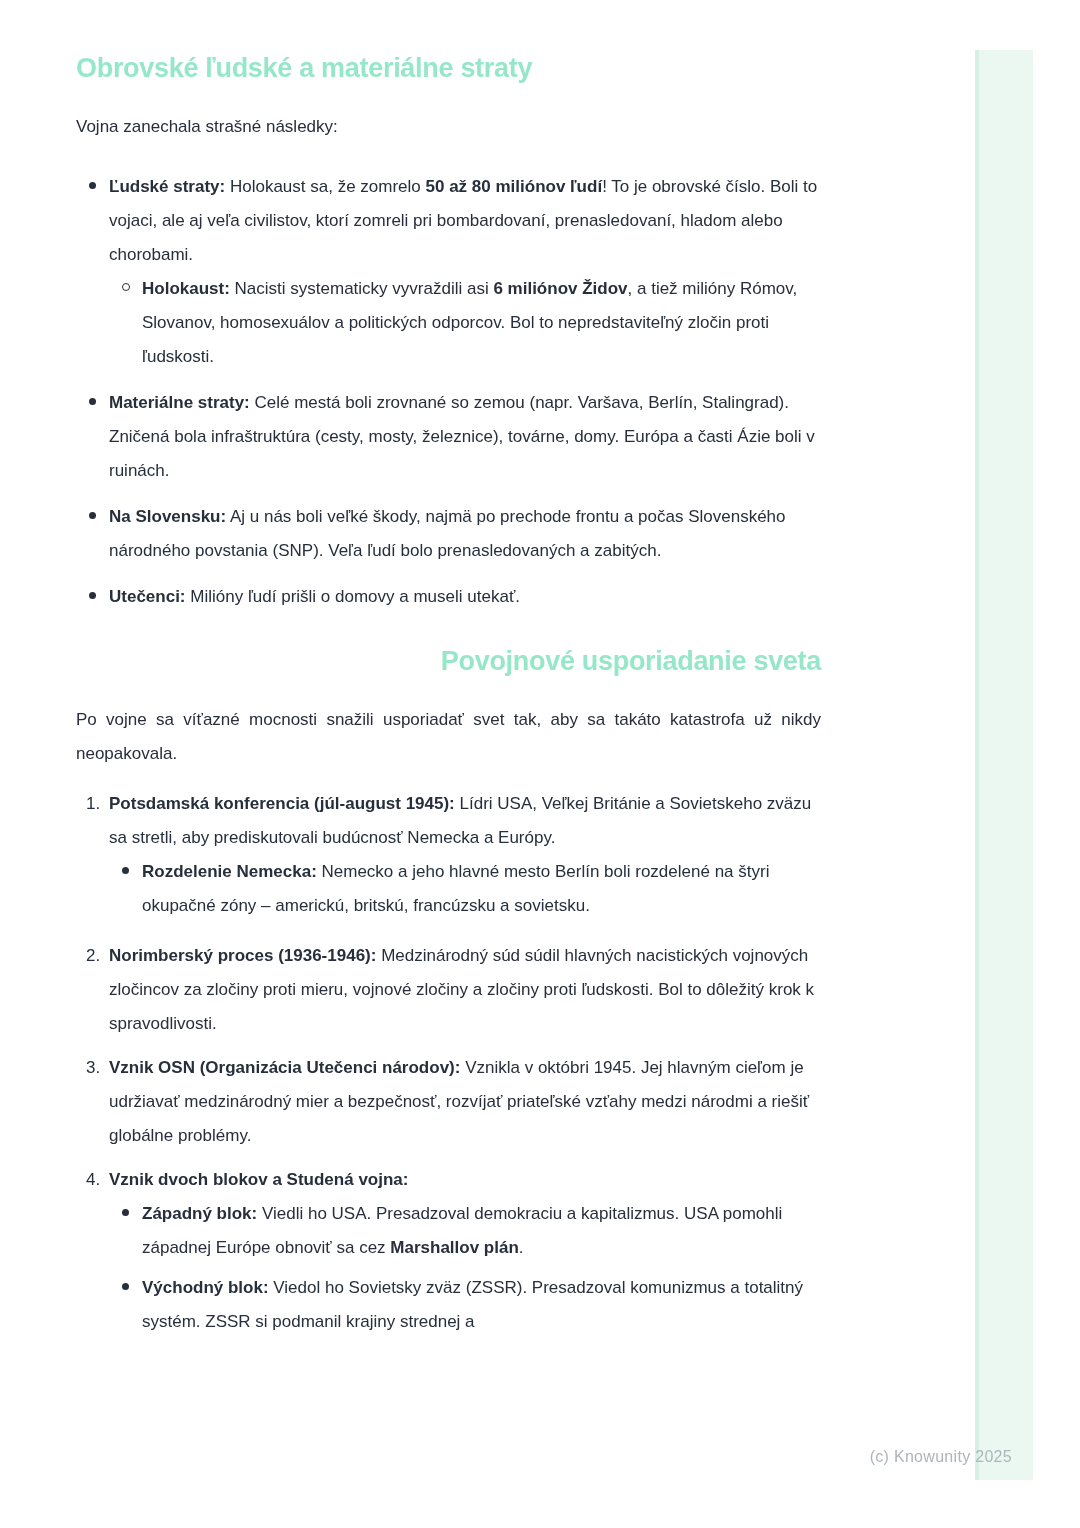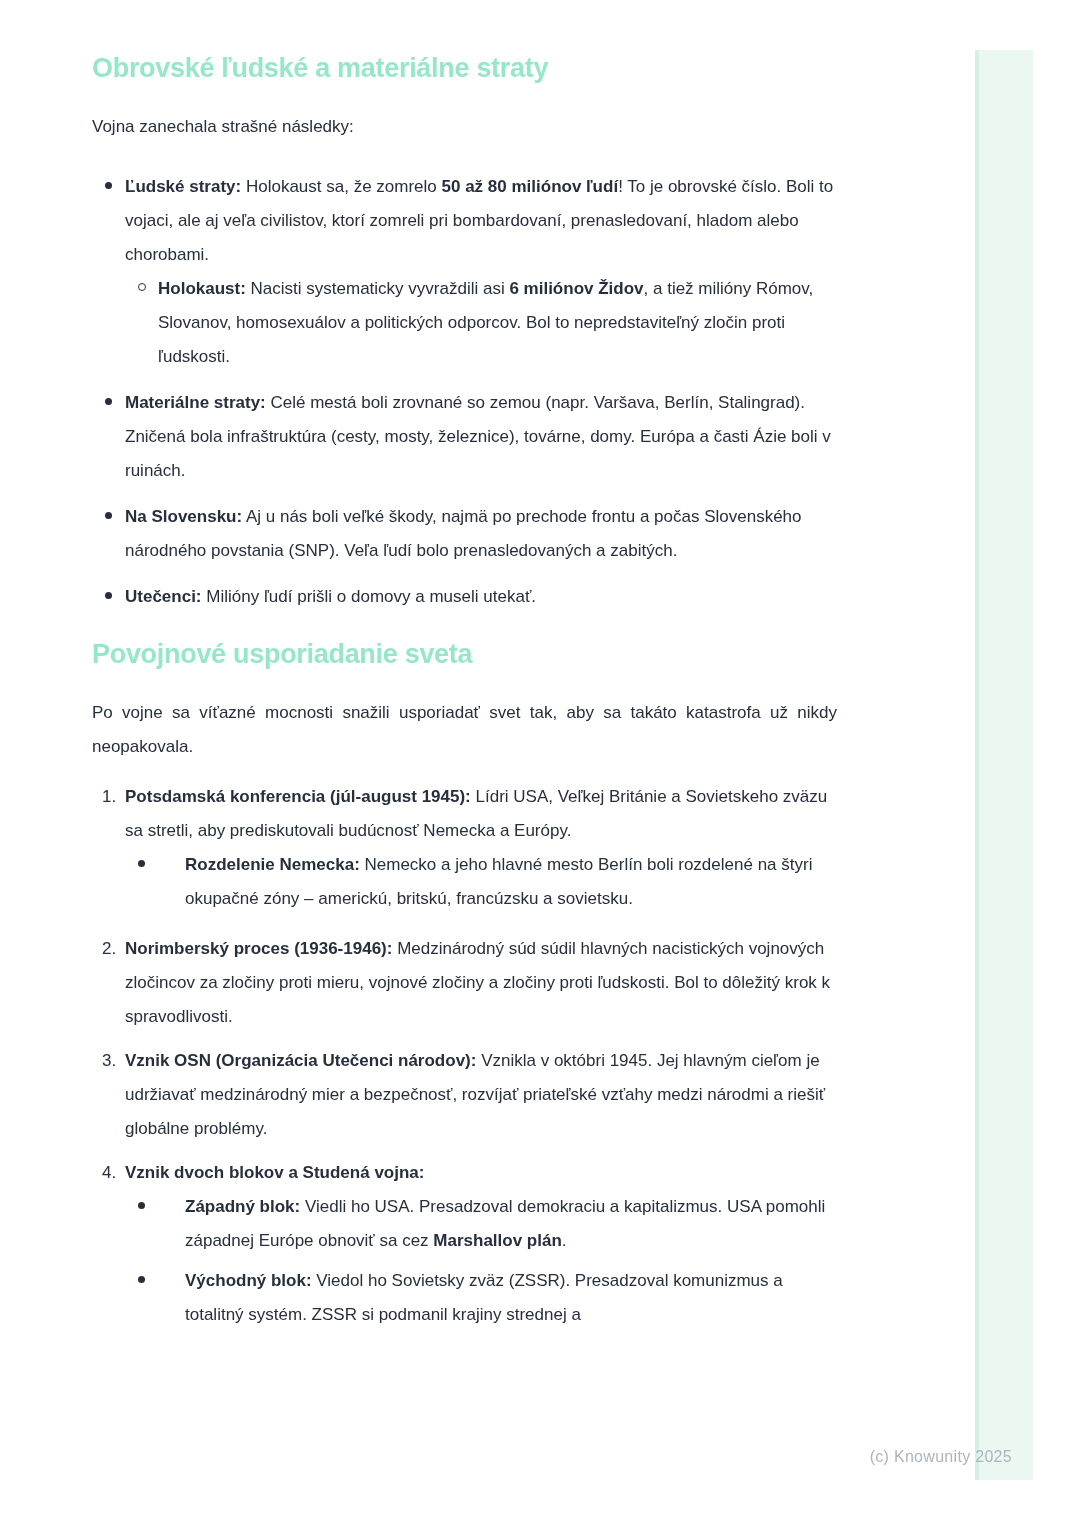--- a/index.html
+++ b/index.html
@@ -9,42 +9,42 @@
     font-family:"Liberation Sans","DejaVu Sans",sans-serif;
     color:var(--text,#272F3C);
   }
   .band{
     position:absolute;top:50px;right:47px;width:58px;height:1430px;
     background:var(--band,#EBF8F2);
     border-left:4px solid var(--band-edge,#D7F0E5);
     box-sizing:border-box;z-index:0;
   }
   .content{
-    position:absolute;left:92px;top:52px;width:745px;z-index:1;
+    position:absolute;left:76px;top:52px;width:745px;z-index:1;
     font-size:17px;line-height:34px;
   }
   .section-title{
     font-size:27px;line-height:32px;font-weight:700;letter-spacing:-0.3px;
     color:var(--accent,#96E7C9);margin:0 0 26px 0;
   }
-  .section-title.second{margin-top:24px;}
+  .section-title.second{margin-top:31px;text-align:right;}
   p.intro{margin:0 0 26px 0;}
   p.intro.justified{text-align:justify;margin-bottom:16px;}
   ul,ol{list-style:none;margin:0;padding:0;}
   li{display:flex;align-items:flex-start;}
   .marker{flex:0 0 33px;line-height:34px;box-sizing:border-box;padding-left:10px;}
   .li-text{flex:1;min-width:0;}
   i.dot{display:inline-block;width:7px;height:7px;border-radius:50%;
         background:currentColor;margin-left:3px;vertical-align:0.15em;}
   i.ring{display:inline-block;width:6px;height:6px;border-radius:50%;
         border:1.5px solid currentColor;background:none;margin-left:3px;vertical-align:0.15em;}
   ul.sec1 > li{margin-bottom:12px;}
   ol.sec2 > li{margin-bottom:10px;}
   ul.sublist > li{margin-bottom:0;}
-  ol.sec2 ul.sublist > li{margin-bottom:6px;gap:27px;}
+  ol.sec2 ul.sublist > li{margin-bottom:6px;}
   strong{font-weight:700;}
   .footer{
     position:absolute;right:68px;bottom:62px;z-index:2;
     font-size:16px;letter-spacing:0.3px;color:var(--footer,#ADB5BB);
   }
 </style>
 </head>
 <body style="--accent: #96E7C9; --band: #EBF8F2; --band-edge: #D7F0E5; --text: #272F3C; --footer: #ADB5BB;">
 
 <div class="band"></div>

